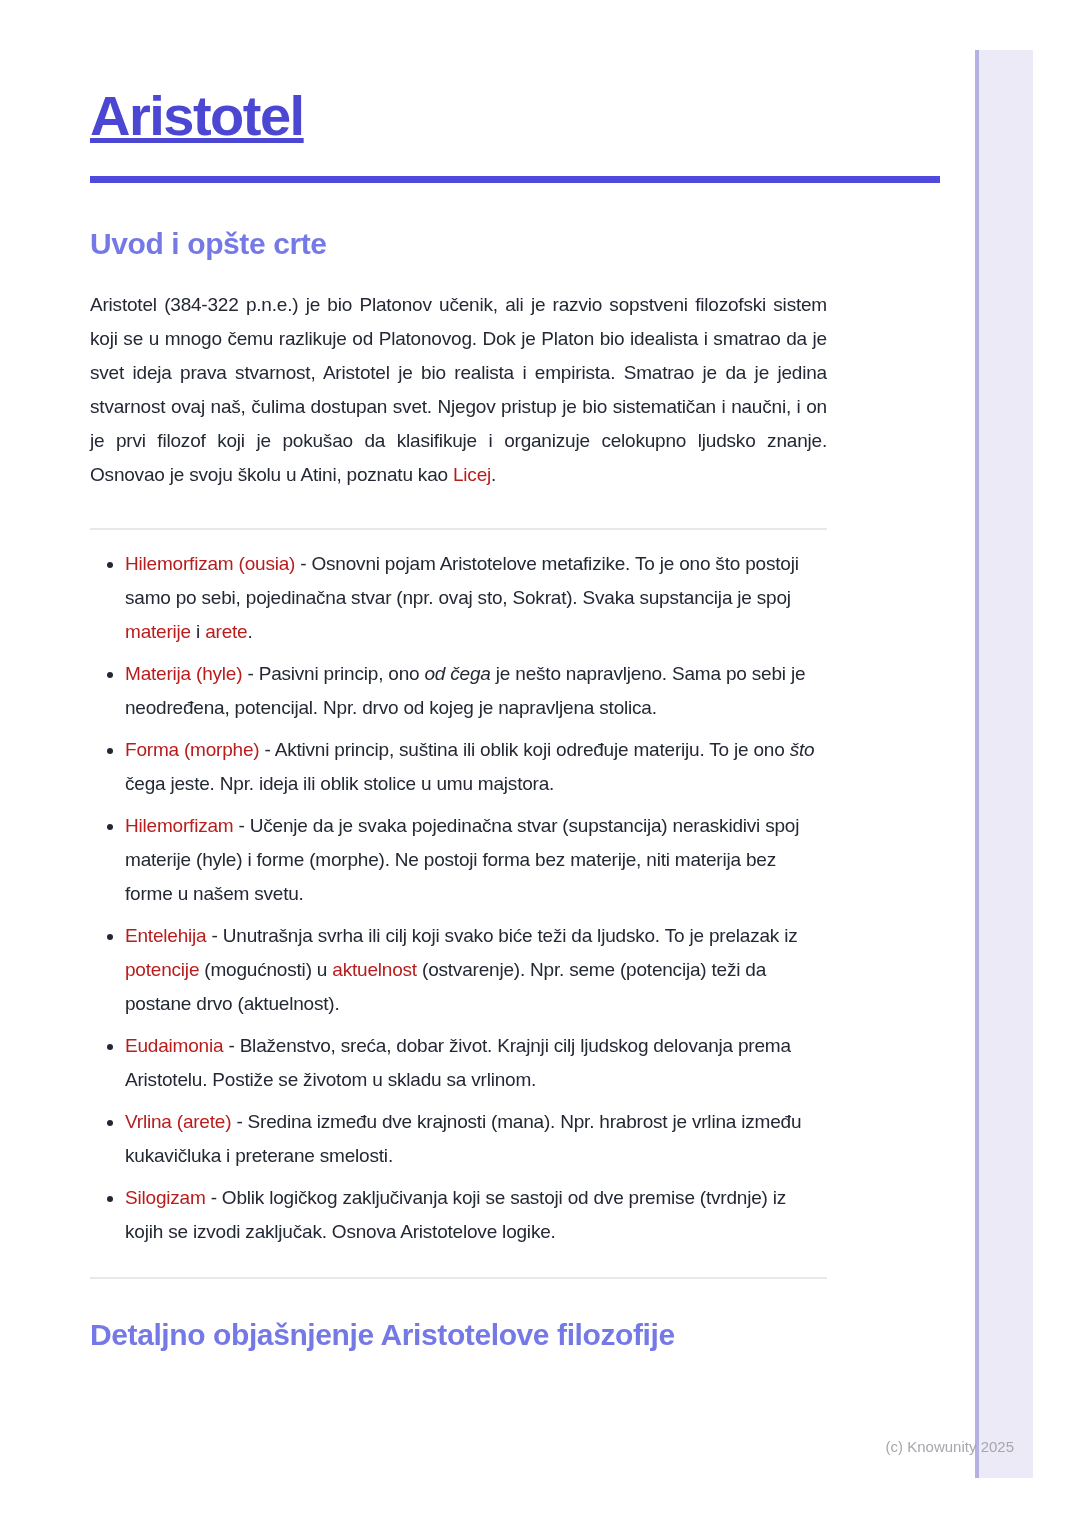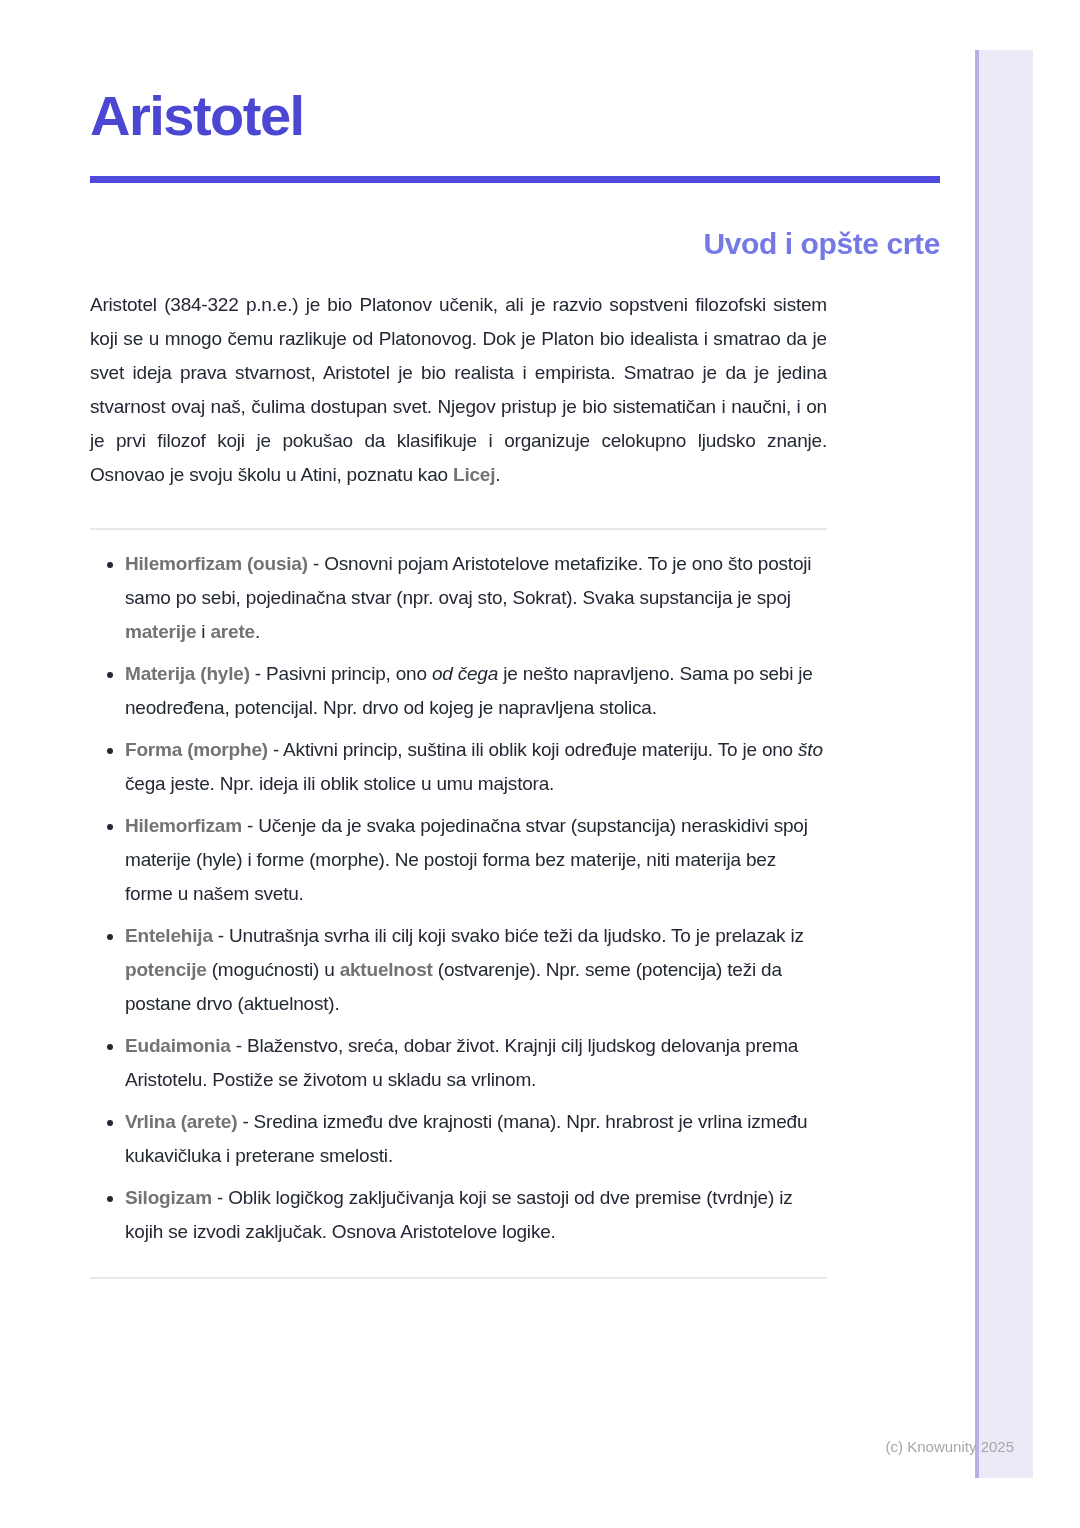--- a/index.html
+++ b/index.html
@@ -26,35 +26,35 @@
     top:0;
     width:850px;
   }
   h1.doc-title {
     margin:88px 0 0 0;
     font-size:56px;
     line-height:56px;
     font-weight:700;
     color:#4b47d2;
     letter-spacing:-1.5px;
+    text-decoration:underline;
   }
   .title-rule {
     margin-top:32px;
     width:850px;
     height:7px;
     background:#4f4add;
   }
   h2.section-heading {
     margin:0;
     font-size:30px;
     line-height:36px;
     font-weight:700;
     color:#7579e6;
     letter-spacing:-0.4px;
-    text-align:right;
   }
   h2.mt-intro    { margin-top:43px; }
   h2.mt-concepts { margin-top:38px; }
   h2.mt-detail   { margin-top:38px; }
   p.intro-paragraph {
     width:737px;
     margin:26px 0 0 0;
     font-size:19px;
     line-height:34px;
     letter-spacing:-0.2px;
@@ -74,21 +74,21 @@
     width:702px;
   }
   ul.concepts-list li {
     font-size:19px;
     line-height:34px;
     letter-spacing:-0.2px;
     color:#232834;
     margin-bottom:8px;
   }
   ul.concepts-list li::marker { color:#232834; }
-  .seg-b { font-weight:700; color:#737373; }
+  .seg-b { font-weight:400; color:#b91c1c; }
   .seg-i { font-style:italic; }
   .footer-credit {
     position:absolute;
     top:1438px;
     left:4px;
     width:1010px;
     text-align:right;
     font-size:15px;
     color:#a6a7ac;
     z-index:2;
@@ -120,18 +120,19 @@
         <li><span class="seg-b">Forma (morphe)</span><span> - Aktivni princip, suština ili oblik koji određuje materiju. To je ono </span><span class="seg-i">što</span><span> čega jeste. Npr. ideja ili oblik stolice u umu majstora.</span></li>
         <li><span class="seg-b">Hilemorfizam</span><span> - Učenje da je svaka pojedinačna stvar (supstancija) neraskidivi spoj materije (hyle) i forme (morphe). Ne postoji forma bez materije, niti materija bez forme u našem svetu.</span></li>
         <li><span class="seg-b">Entelehija</span><span> - Unutrašnja svrha ili cilj koji svako biće teži da ljudsko. To je prelazak iz </span><span class="seg-b">potencije</span><span> (mogućnosti) u </span><span class="seg-b">aktuelnost</span><span> (ostvarenje). Npr. seme (potencija) teži da postane drvo (aktuelnost).</span></li>
         <li><span class="seg-b">Eudaimonia</span><span> - Blaženstvo, sreća, dobar život. Krajnji cilj ljudskog delovanja prema Aristotelu. Postiže se životom u skladu sa vrlinom.</span></li>
         <li><span class="seg-b">Vrlina (arete)</span><span> - Sredina između dve krajnosti (mana). Npr. hrabrost je vrlina između kukavičluka i preterane smelosti.</span></li>
         <li><span class="seg-b">Silogizam</span><span> - Oblik logičkog zaključivanja koji se sastoji od dve premise (tvrdnje) iz kojih se izvodi zaključak. Osnova Aristotelove logike.</span></li>
       </ul>
 
     <div class="divider divider-2"></div>
 
+    <h2 class="section-heading mt-detail">Detaljno objašnjenje Aristotelove filozofije</h2>
 
   </div>
 
   <div class="footer-credit">(c) Knowunity 2025</div>
 
 </div>
 
 </body></html>

